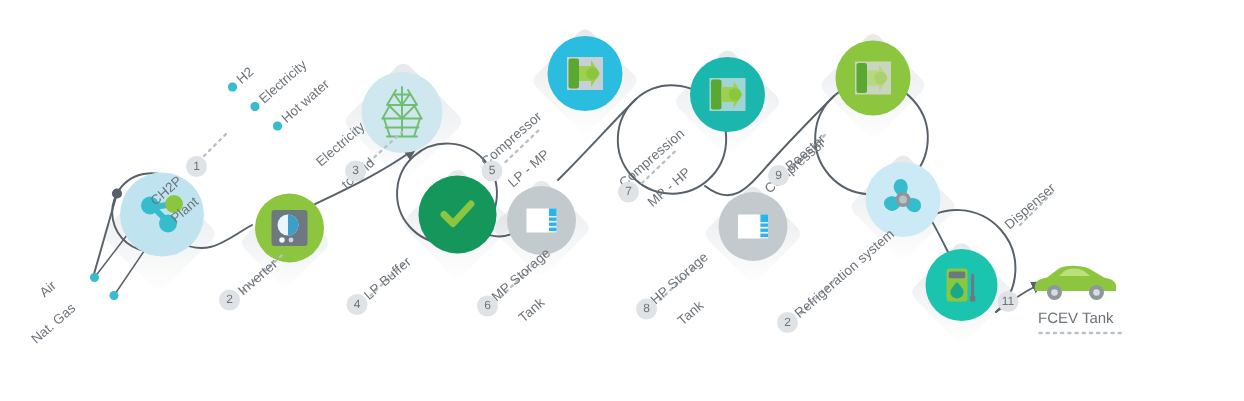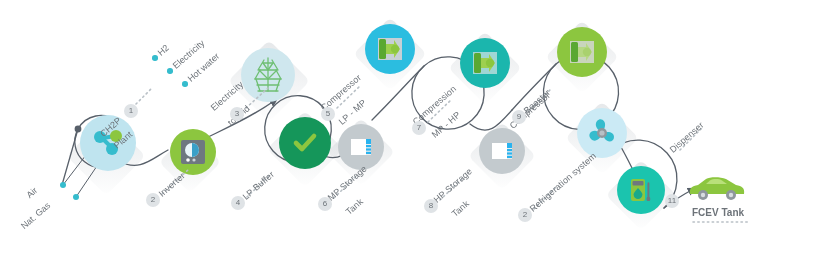--- a/index.html
+++ b/index.html
@@ -340,18 +340,18 @@
     <svg width="62" height="32" viewBox="0 0 62 32">
       <path d="M4 22 C3 16 6 14 12 13 L20 7 C24 4.5 34 4.5 40 7 L50 13
                C56 14 59 16 58 22 z" fill="#8cc63f"></path>
       <path d="M20 12 L24 8.4 C27 6.6 33 6.6 36 8.4 L41 12 z" fill="#b9e07a"></path>
       <circle cx="17" cy="23" r="5" fill="#8f979d"></circle>
       <circle cx="17" cy="23" r="2.2" fill="#d8dde0"></circle>
       <circle cx="45" cy="23" r="5" fill="#8f979d"></circle>
       <circle cx="45" cy="23" r="2.2" fill="#d8dde0"></circle>
     </svg>
   </div>
-  <div class="fcevlbl" style="left:692px;top:207px;font-weight:bold;">FCEV Tank</div>
+  <div class="fcevlbl" style="left:692px;top:207px;">FCEV Tank</div>
   <svg class="wires" style="z-index:6" viewBox="0 0 829 267">
     <path d="M693,222 L748,222" stroke="#b9c0c6" stroke-width="1.6" stroke-dasharray="1.4 3.4" stroke-linecap="round" fill="none"></path>
   </svg>
 
 </div>
 
 </body></html>

